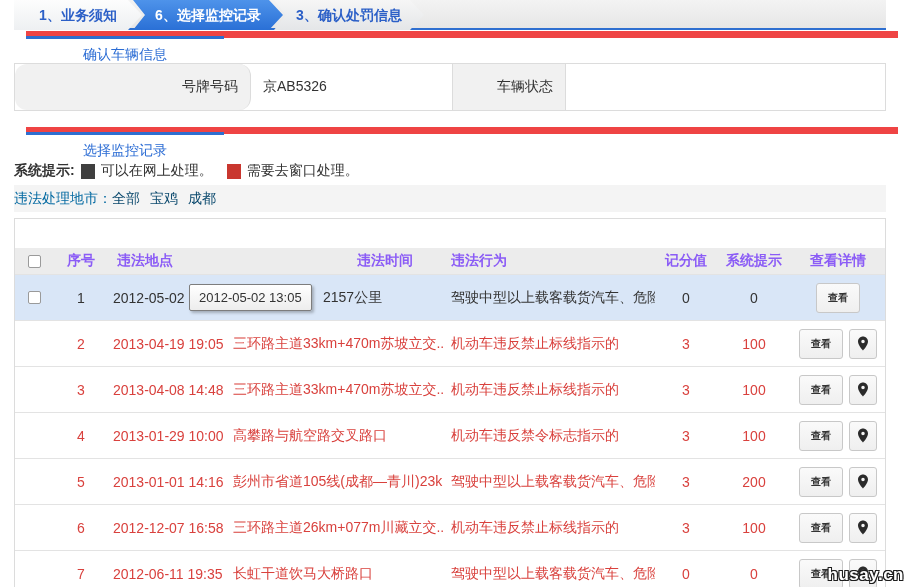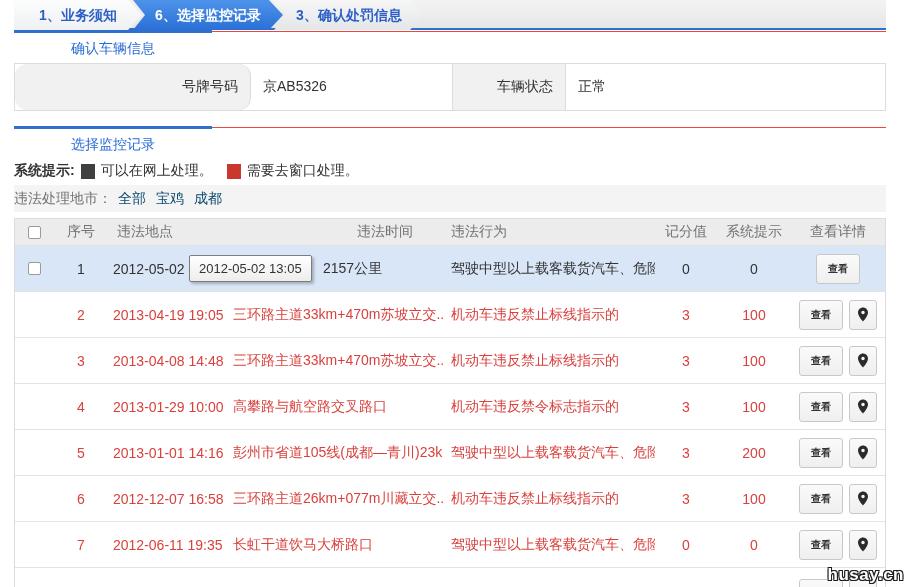--- a/index.html
+++ b/index.html
@@ -12,21 +12,21 @@
     background:linear-gradient(#f3f3f3,#e6e6e6); border-bottom:2px solid #2e6fd0; display:flex; }
   .step { height:30px; line-height:30px; font-size:14px; font-weight:bold; text-align:center;
     color:#2b5fc7; padding:0 10px; width:128px; }
   .step-1 { background:linear-gradient(#fdfdfd,#eef0f2); clip-path:polygon(0 0, calc(100% - 14px) 0, 100% 50%, calc(100% - 14px) 100%, 0 100%); }
   .step-2 { background:linear-gradient(#4e93ea,#2a70d6); color:#fff; margin-left:-9px; width:150px;
     clip-path:polygon(0 0, calc(100% - 14px) 0, 100% 50%, calc(100% - 14px) 100%, 0 100%, 12px 50%); }
   .step-3 { background:linear-gradient(#f6f6f6,#e4e6e8); margin-left:-9px; width:150px;
     clip-path:polygon(0 0, calc(100% - 14px) 0, 100% 50%, calc(100% - 14px) 100%, 0 100%, 12px 50%); }
 
   
-  .panel-tabrow { position:absolute; left:14px; width:872px; border-top:1px solid #ef4444; }
+  .panel-tabrow { position:absolute; left:26px; width:872px; border-top:7px solid #ef4444; }
   .panel-tab { width:198px; margin-top:-2px; border-top:3px solid #2e6fd0; background:#fff;
     text-align:center; padding:7px 0 6px; font-size:14px; color:#2b6cd4; }
   .tabrow-vehicle { top:31px; }
   .tabrow-records { top:127px; }
 
   
   .vtable { position:absolute; left:14px; top:63px; width:872px; height:48px;
     border:1px solid #dcdcdc; display:flex; font-size:14px; }
   .vcell { border-right:1px solid #dcdcdc; display:flex; align-items:center; }
   .vlabel { background:#f1f1f1; justify-content:flex-end; padding-right:12px; color:#333; }
@@ -37,28 +37,28 @@
   .hintline { position:absolute; left:14px; top:160px; width:872px; height:22px;
     font-size:14px; display:flex; align-items:center; gap:6px; color:#333; }
   .hint-prefix { font-weight:bold; }
   .legend-sq { display:inline-block; width:14px; height:15px; }
   .sq-dark { background:#3f3f3f; }
   .sq-red { background:#c9372f; margin-left:8px; }
 
   
   .citystrip { position:absolute; left:14px; top:185px; width:872px; height:27px;
     background:#f4f4f4; display:flex; align-items:center; font-size:14px; }
-  .city-label { color:#737373; margin-right:6px; }
+  .city-label { color:#0369a1; }
   .city-link { color:#0c4a6e; text-decoration:none; margin-right:10px; cursor:pointer; }
 
   
   .rtable { position:absolute; left:14px; top:218px; width:872px;
     border:1px solid #dcdcdc; border-bottom:none; font-size:14px; }
   .trow { display:flex; align-items:center; border-bottom:1px solid #e3e3e3; background:#fff; min-height:46px; }
-  .thead { background:#ececec; min-height:27px; color:#737373; font-weight:normal; }
+  .thead { background:#ececec; min-height:27px; color:#8b5cf6; font-weight:bold;margin-top:29px; }
   .c { padding:2px 8px; overflow:hidden; white-space:nowrap; }
   .c-check { width:38px; display:flex; justify-content:center; }
   .c-no { width:56px; text-align:center; }
   .c-time { width:116px; padding-left:4px; }
   .c-loc { width:218px; }
   .c-beh { width:212px; }
   .c-pts { width:62px; text-align:center; }
   .c-fine { width:74px; text-align:center; }
   .c-view { flex:1; display:flex; justify-content:center; align-items:center; gap:6px; }
   .thead .c-time { text-align:center; padding-left:8px; }
@@ -99,21 +99,20 @@
   </div>
 
   <div class="panel-tabrow tabrow-vehicle">
     <div class="panel-tab">确认车辆信息</div>
   </div>
 
   <div class="vtable">
     <div class="vcell vlabel vl1">号牌号码</div>
     <div class="vcell vvalue vv1">京AB5326</div>
     <div class="vcell vlabel vl2">车辆状态</div>
-    <div class="vcell vvalue vv2">正常</div>
   </div>
 
   <div class="panel-tabrow tabrow-records">
     <div class="panel-tab">选择监控记录</div>
   </div>
 
   <div class="hintline">
     <span class="hint-prefix">系统提示:</span>
     <span class="legend-sq sq-dark"></span>
     <span>可以在网上处理。</span>

